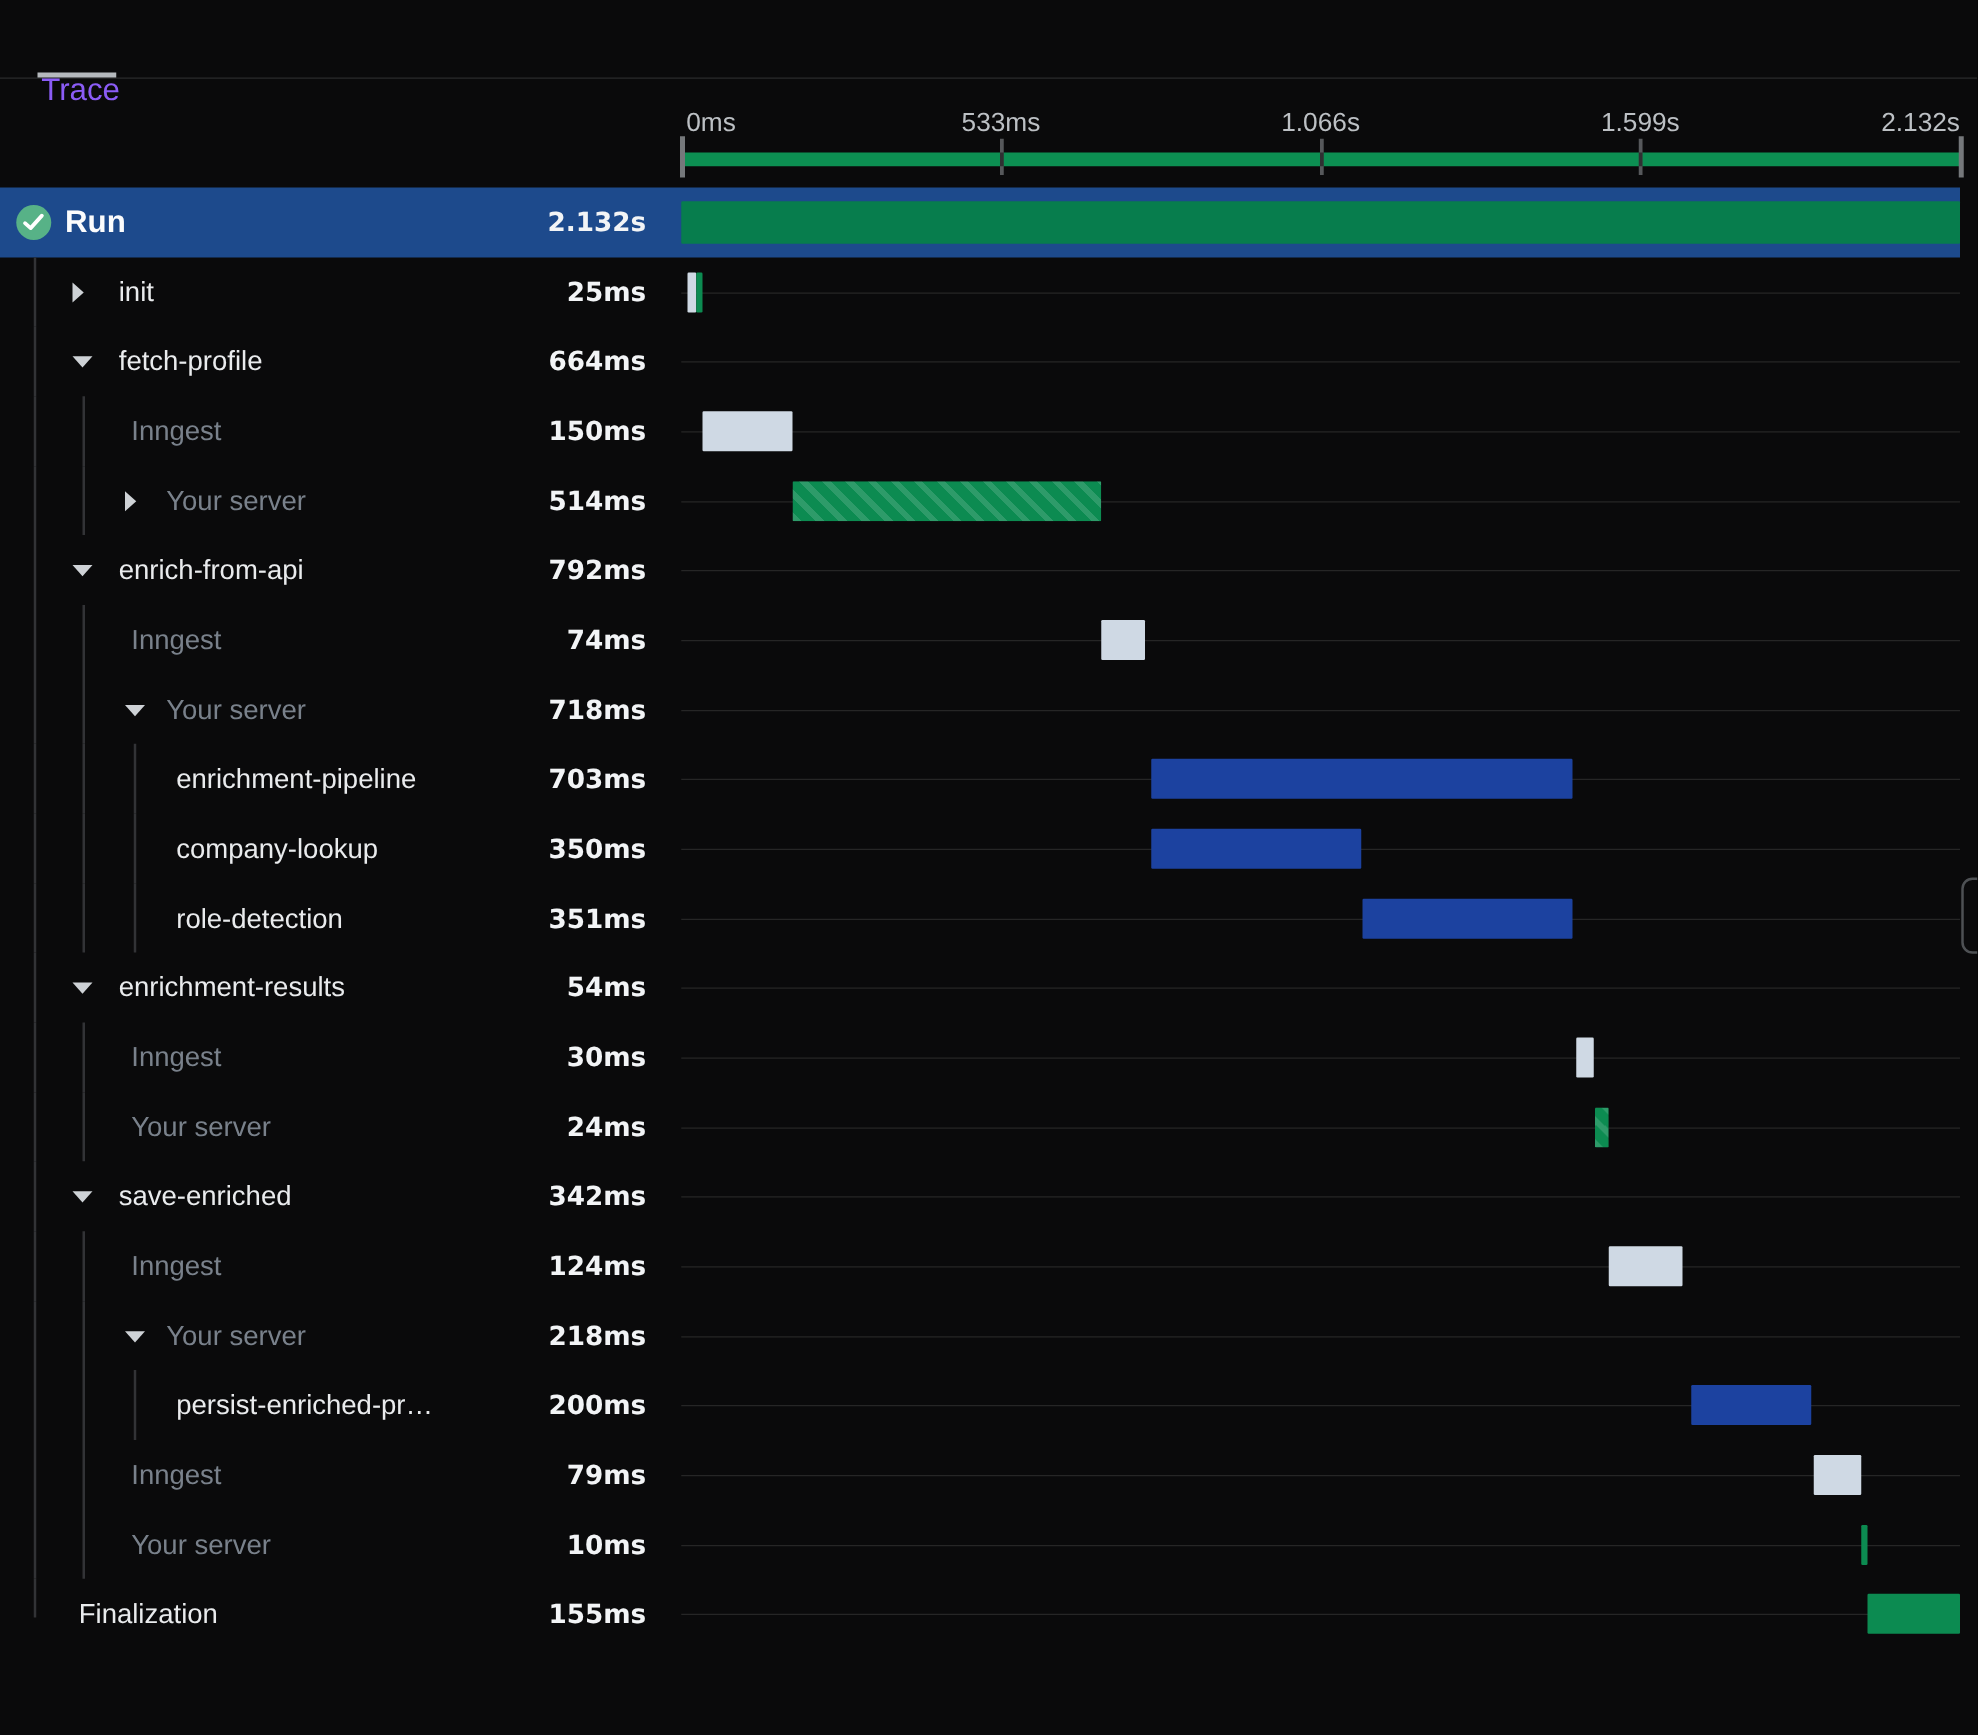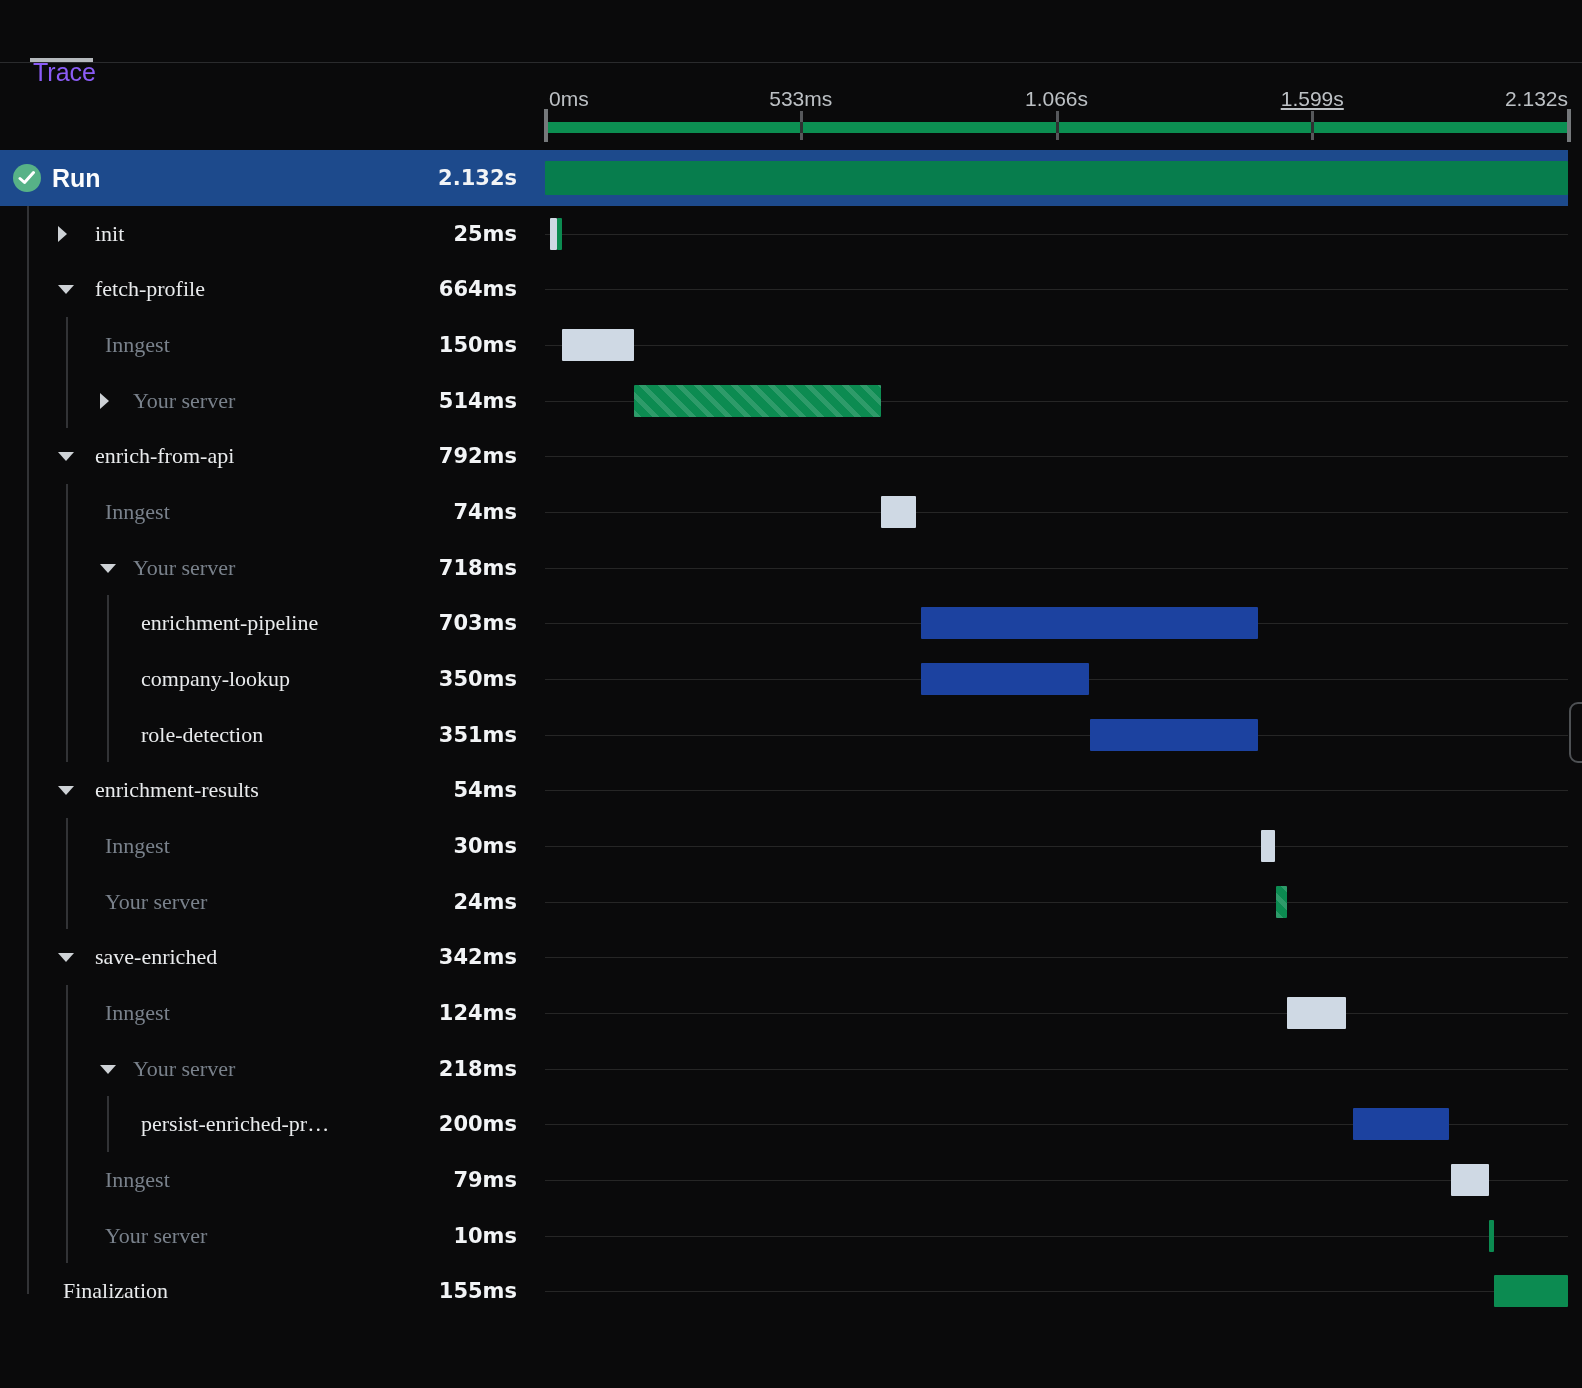--- a/index.html
+++ b/index.html
@@ -28,21 +28,21 @@
          border-radius:50%;background:var(--check-green);}
   .check svg{position:absolute;left:5px;top:6px;}
   .arrow{position:absolute;top:50%;width:0;height:0;}
   .arrow.expanded{transform:translateY(-4px);border-left:8px solid transparent;border-right:8px solid transparent;
                   border-top:9px solid #ced2d6;}
   .arrow.collapsed{transform:translateY(-8px);border-top:8px solid transparent;border-bottom:8px solid transparent;
                    border-left:9px solid #ced2d6;}
   .arrow.l1{left:58px;}
   .arrow.l2{left:100px;}
   .label{position:absolute;top:50%;transform:translateY(-50%);white-space:nowrap;
-         font-family:Liberation Serif, serif;font-size:22px;color:var(--label-white);}
+         font-family:Liberation Sans, sans-serif;font-size:22px;color:var(--label-white);}
   .row.dim .label{color:var(--label-dim);}
   .row.selected .label{font-family:"Liberation Sans",sans-serif;font-size:25px;font-weight:600;color:#fbfcfd;}
   .lbl-x0 .label{left:52px;} .lbl-x1 .label{left:95px;} .lbl-x2 .label{left:105px;}
   .lbl-x2a .label{left:133px;} .lbl-x3 .label{left:141px;} .lbl-fin .label{left:63px;}
   .dur{position:absolute;left:360px;width:157px;top:50%;transform:translateY(-50%);text-align:right;
        font-family:"DejaVu Sans",sans-serif;font-size:21px;font-weight:700;color:var(--dur-white);}
   .track{position:absolute;left:545px;top:0;width:1023px;height:100%;}
   .gridline{position:absolute;left:0;right:0;top:50%;height:1px;background:var(--gridline);}
   .bar{position:absolute;top:50%;transform:translateY(-50%);height:32px;border-radius:1px;}
   .bar.run{height:34px;background:var(--run-green);}
@@ -62,21 +62,21 @@
   <div class="tabbar">
     <div class="tab">Trace</div>
     <div class="tab-underline"></div>
   </div>
 
   <div class="theader">
     <div class="tick-labels" id="tick-labels">
         <span class="tick-label" style="left: calc(0% + 4px);">0ms</span>
         <span class="tick-label" style="left: 25%; transform: translateX(-50%); text-align: center;">533ms</span>
         <span class="tick-label" style="left: 50%; transform: translateX(-50%);">1.066s</span>
-        <span class="tick-label" style="left: 75%; transform: translateX(-50%); text-decoration: underline;">1.599s</span>
+        <span class="tick-label" style="left: 75%; transform: translateX(-50%);">1.599s</span>
         <span class="tick-label" style="right: 0px;">2.132s</span>
       </div>
     <div class="minimap" id="minimap">
       <div class="mini-bar"></div>
     <div class="tick-line end" style="left: calc(0% - 1px);"></div>
         <div class="tick-line" style="left: calc(25% - 1px);"></div>
         <div class="mini-sep" style="left: calc(25% - 1px);"></div>
         <div class="tick-line" style="left: calc(50% - 1px);"></div>
         <div class="mini-sep" style="left: calc(50% - 1px);"></div>
         <div class="tick-line" style="left: calc(75% - 1px);"></div>

